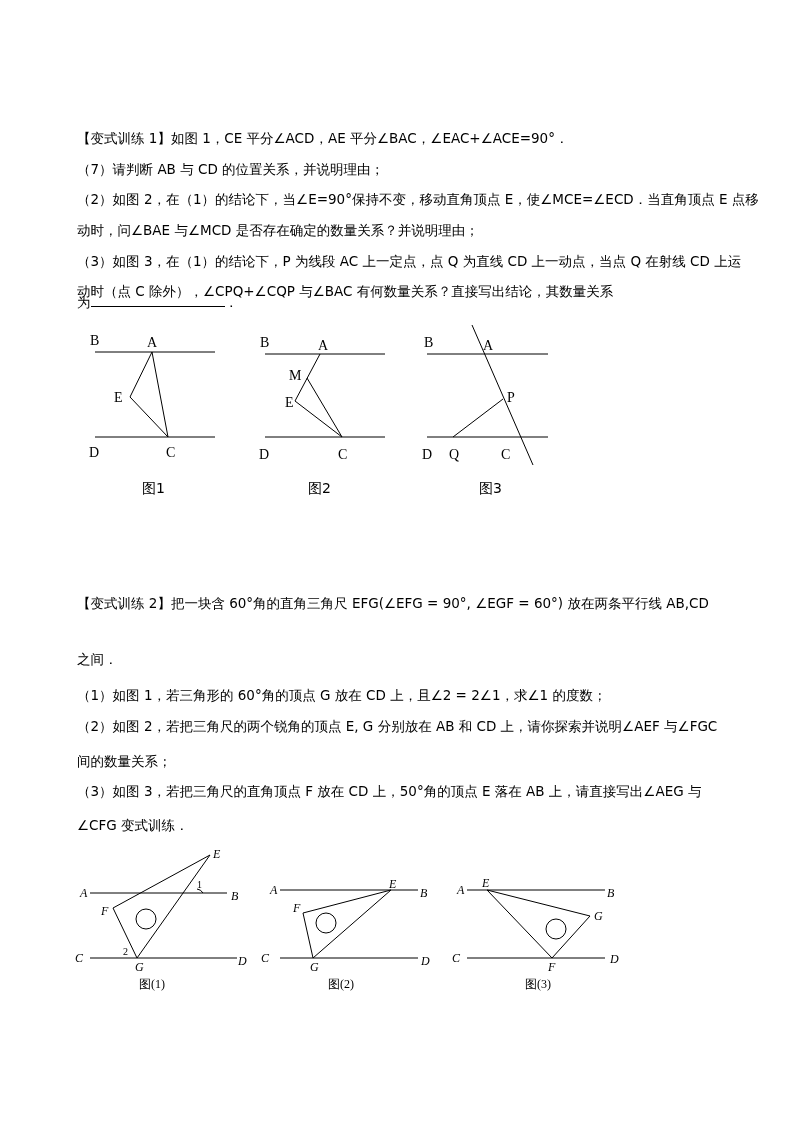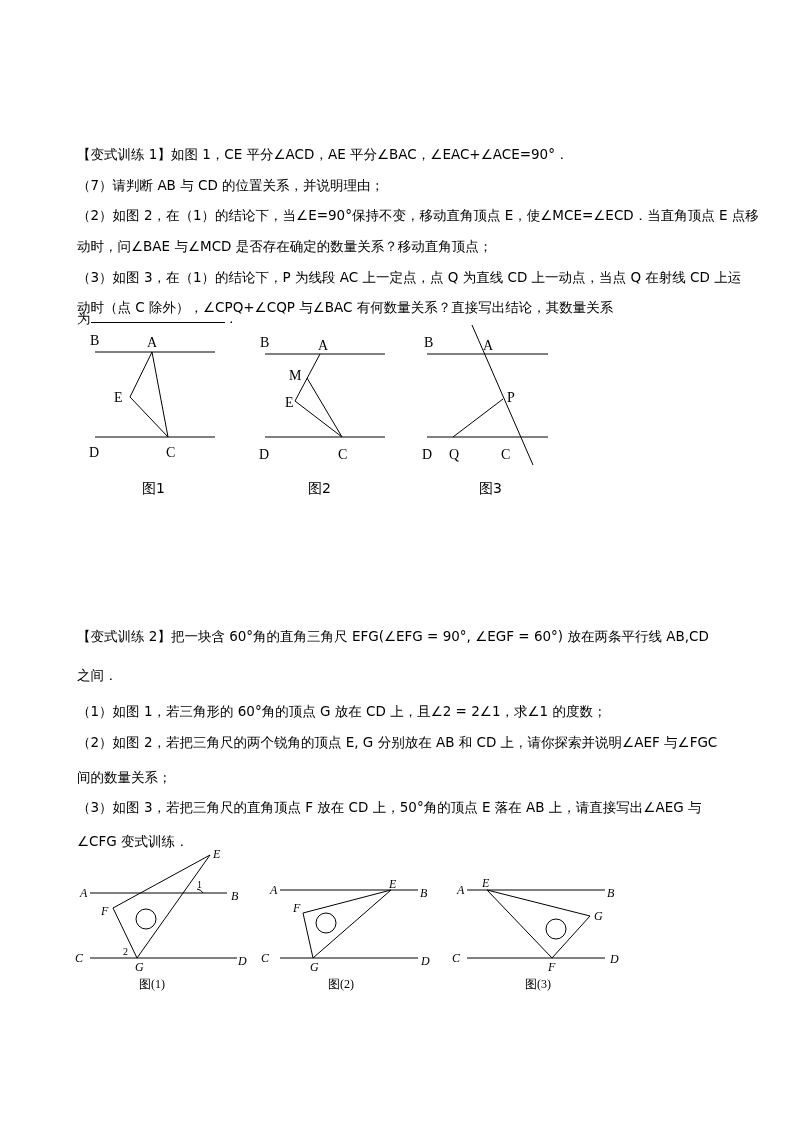--- a/index.html
+++ b/index.html
@@ -1,30 +1,30 @@
 <!DOCTYPE html>
 <html><head>
 <meta charset="utf-8">
 <style>
   html, body { margin: 0; padding: 0; background: #ffffff; }
   body { width: 794px; height: 1123px; position: relative; overflow: hidden;
          font-family: "DejaVu Sans", sans-serif; color: #000; }
-  .line { position: absolute; left: 77px; font-size: 13.5px; line-height: 20px; white-space: nowrap; margin-top: 16px; }
+  .line { position: absolute; left: 77px; font-size: 13.5px; line-height: 20px; white-space: nowrap; }
   .blank { display: inline-block; width: 134px; border-bottom: 1px solid #000; height: 14px; vertical-align: baseline; }
   svg { position: absolute; }
   svg text { font-family: "Liberation Serif", serif; }
   .it { font-style: italic; }
 </style>
 </head>
 <body>
 
 <div class="line" style="top:128px;">【变式训练 1】如图 1，CE 平分∠ACD，AE 平分∠BAC，∠EAC+∠ACE=90°．</div>
 <div class="line" style="top:159px;">（7）请判断 AB 与 CD 的位置关系，并说明理由；</div>
 <div class="line" style="top:189px;">（2）如图 2，在（1）的结论下，当∠E=90°保持不变，移动直角顶点 E，使∠MCE=∠ECD．当直角顶点 E 点移</div>
-<div class="line" style="top:220px;">动时，问∠BAE 与∠MCD 是否存在确定的数量关系？移动直角顶点；</div>
+<div class="line" style="top:220px;">动时，问∠BAE 与∠MCD 是否存在确定的数量关系？并说明理由；</div>
 <div class="line" style="top:251px;">（3）如图 3，在（1）的结论下，P 为线段 AC 上一定点，点 Q 为直线 CD 上一动点，当点 Q 在射线 CD 上运</div>
 <div class="line" style="top:281px;">动时（点 C 除外），∠CPQ+∠CQP 与∠BAC 有何数量关系？直接写出结论，其数量关系</div>
 <div class="line" style="top:292px;">
   <span>为</span><span class="blank"></span><span>．</span>
 </div>
 
 <svg style="left:80px;top:325px;" width="150" height="175" viewBox="0 0 150 175">
   <g stroke="#000" stroke-width="1" fill="none">
     <line x1="15" y1="27" x2="135" y2="27"></line>
     <line x1="15" y1="112" x2="135" y2="112"></line>
@@ -72,21 +72,21 @@
     <text x="9" y="27">B</text>
     <text x="68" y="30">A</text>
     <text x="92" y="82">P</text>
     <text x="7" y="139">D</text>
     <text x="34" y="139">Q</text>
     <text x="86" y="139">C</text>
     <text x="64" y="173" style="font-family:'DejaVu Sans',sans-serif;font-size:14px;">图3</text>
   </g>
 </svg>
 
-<div class="line" style="top:610px;">【变式训练 2】把一块含 60°角的直角三角尺 EFG(∠EFG = 90°, ∠EGF = 60°) 放在两条平行线 AB,CD</div>
+<div class="line" style="top:593px;">【变式训练 2】把一块含 60°角的直角三角尺 EFG(∠EFG = 90°, ∠EGF = 60°) 放在两条平行线 AB,CD</div>
 <div class="line" style="top:649px;">之间．</div>
 <div class="line" style="top:685px;text-align:right;">（1）如图 1，若三角形的 60°角的顶点 G 放在 CD 上，且∠2 = 2∠1，求∠1 的度数；</div>
 <div class="line" style="top:716px;">（2）如图 2，若把三角尺的两个锐角的顶点 E, G 分别放在 AB 和 CD 上，请你探索并说明∠AEF 与∠FGC</div>
 <div class="line" style="top:751px;">间的数量关系；</div>
 <div class="line" style="top:781px;">（3）如图 3，若把三角尺的直角顶点 F 放在 CD 上，50°角的顶点 E 落在 AB 上，请直接写出∠AEG 与</div>
 <div class="line" style="top:815px;">∠CFG 变式训练．</div>
 
 <svg style="left:72px;top:845px;" width="180" height="150" viewBox="0 0 180 150">
   <g stroke="#000" stroke-width="1" fill="none">
     <line x1="18" y1="48" x2="155" y2="48"></line>

